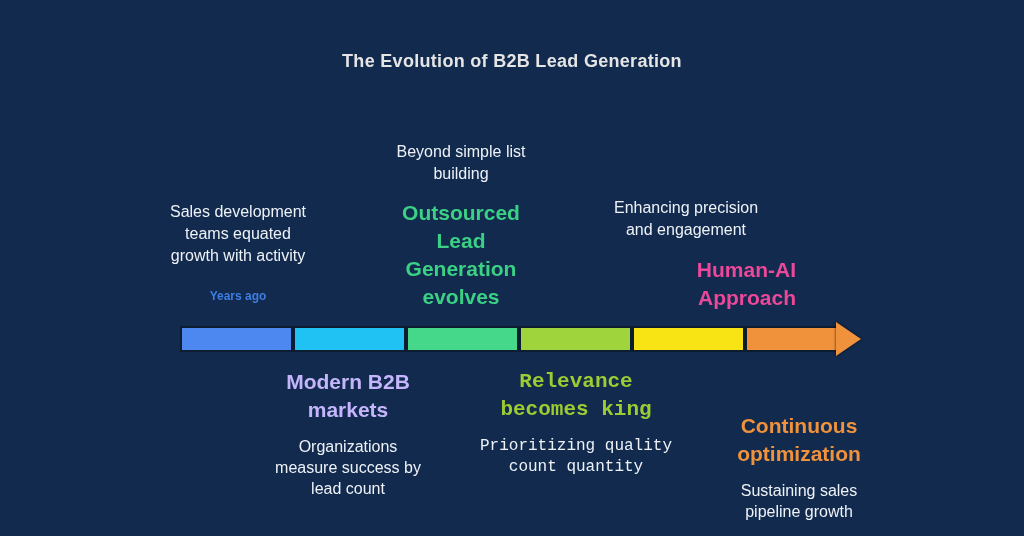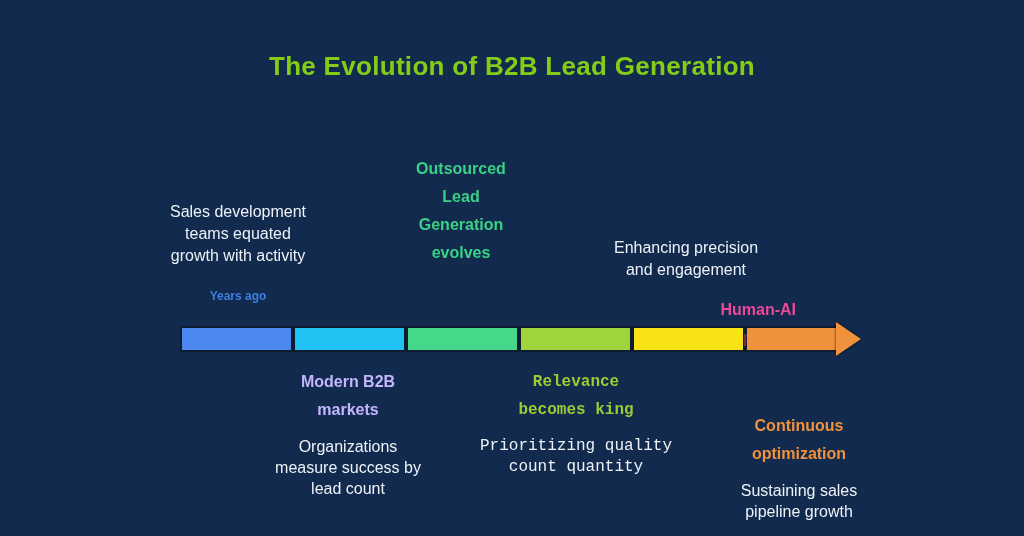--- a/index.html
+++ b/index.html
@@ -14,49 +14,49 @@
   .canvas {
     position: absolute;
     inset: 0;
   }
   .title {
     position: absolute;
     top: 51px;
     left: 0;
     width: 1024px;
     text-align: center;
-    font-size: 26px;
+    font-size: 18px;
     font-weight: 700;
-    color: #84cc16;
+    color: #e5e5e5;
     letter-spacing: 0.3px;
   }
   .col {
     position: absolute;
     width: 220px;
     text-align: center;
   }
   .desc {
     color: #EEF2F7;
     font-size: 16px;
     line-height: 22px;
     white-space: pre-line;
   }
   .desc.small-lh { line-height: 21px; }
   .heading {
     font-weight: 700;
-    font-size: 16px;
+    font-size: 21px;
     line-height: 28px;
     white-space: pre-line;
   }
   
   .col-top-1 { left: 128px; top: 201px; }
   .col-top-1 .heading { margin-top: 15px; font-size: 12px; }
   .col-top-2 { left: 351px; top: 141px; }
   .col-top-2 .heading { margin-top: 14px; }
-  .col-top-3 { left: 576px; top: 197px; margin-top: 40px; }
+  .col-top-3 { left: 576px; top: 197px; }
   .col-top-3 .heading { margin-top: 15px; }
   
   .col-bot-1 { left: 238px; top: 368px; }
   .col-bot-2 { left: 466px; top: 368px; font-family: Liberation Mono, monospace; }
   .col-bot-3 { left: 689px; top: 368px; }
   .col-bot-1 .desc, .col-bot-2 .desc, .col-bot-3 .desc { margin-top: 12px; }
   
   .timeline-bar {
     position: absolute;
     left: 180px;
@@ -91,20 +91,22 @@
   <div class="title">The Evolution of B2B Lead Generation</div>
 
   <div class="col col-top-1">
     <div class="desc">Sales development
 teams equated
 growth with activity</div>
     <div class="heading" style="color: rgb(62, 126, 226);">Years ago</div>
   </div>
 
   <div class="col col-top-2">
+    <div class="desc">Beyond simple list
+building</div>
     <div class="heading" style="color: rgb(59, 209, 133);">Outsourced
 Lead
 Generation
 evolves</div>
   </div>
 
   <div class="col col-top-3">
     <div class="desc">Enhancing precision
 and engagement</div>
     <div class="heading" style="color: #ec4899; text-align: right;">Human-AI

